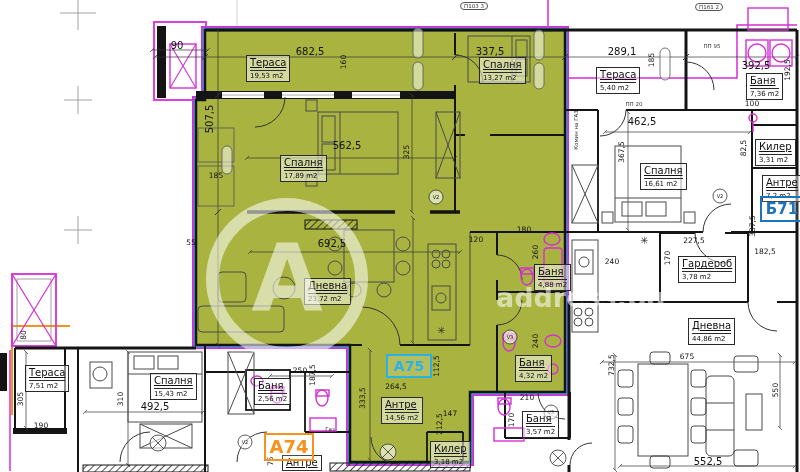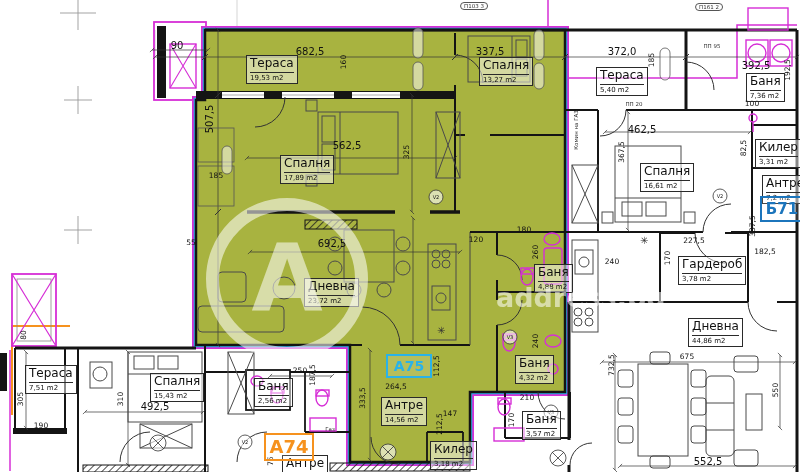--- a/index.html
+++ b/index.html
@@ -7,21 +7,21 @@
   .stage{position:relative;width:800px;height:472px;background:#ffffff;overflow:hidden;
          font-family:"DejaVu Sans",sans-serif;}
   .stage svg{position:absolute;left:0;top:0;}
   .lbl{position:absolute;transform:translate(-50%,-50%);font-size:7.5px;color:#111;
        white-space:nowrap;line-height:1;}
   .lbl.v{transform:translate(-50%,-50%) rotate(-90deg);}
   .lbl.b{font-size:10px;}
   .lbl.v.b{transform:translate(-50%,-50%) rotate(-90deg);}
   .room{position:absolute;border:1px solid #2a2a2a;background:rgba(255,255,255,.5);
         padding:1px 3px;line-height:1.15;z-index:3;}
-  .room .nm{display:block;font-size:12px;color:#111;}
+  .room .nm{display:block;font-size:10px;color:#111;text-decoration:underline;}
   .room .ar{display:block;font-size:7px;color:#111;border-top:1px solid #2a2a2a;margin-top:1px;padding-top:1px;}
   .badge{position:absolute;display:flex;align-items:center;justify-content:center;
          font-weight:bold;border:2px solid;background:rgba(255,255,255,.15);z-index:4;line-height:1;}
   #badge-a75{left:386px;top:354px;width:42px;height:20px;font-size:14px;color:#2ab2e8;border-color:#2ab2e8;}
   #badge-a74{left:264px;top:433px;width:46px;height:24px;font-size:18px;color:#f6921e;border-color:#f6921e;}
   #badge-b71{left:760px;top:196px;width:40px;height:22px;font-size:15px;color:#1c75bc;border-color:#1c75bc;}
   .tag{position:absolute;transform:translate(-50%,-50%);font-size:5.5px;color:#333;white-space:nowrap;z-index:3;}
   .tag.v{transform:translate(-50%,-50%) rotate(-90deg);}
   .tag.oval{border:1px solid #555;border-radius:6px;padding:0 3px;background:rgba(255,255,255,.8);}
   .wm{position:absolute;left:0;top:0;width:800px;height:472px;pointer-events:none;z-index:6;
@@ -360,29 +360,29 @@
     <rect x="222" y="146" width="10" height="28" rx="5"></rect>
   </g>
 </svg>
 
 <div class="txtlayer">
 
   <span class="lbl b" style="left:177px;top:46px">90</span>
   <span class="lbl b" style="left:310px;top:52px">682,5</span>
   <span class="lbl v" style="left:344px;top:62px">160</span>
   <span class="lbl b" style="left:490px;top:52px">337,5</span>
-  <span class="lbl b" style="left:622px;top:52px">372,0</span>
+  <span class="lbl b" style="left:622px;top:52px">289,1</span>
   <span class="lbl v" style="left:652px;top:60px">185</span>
   <span class="lbl b" style="left:756px;top:66px">392,5</span>
   <span class="lbl v" style="left:788px;top:70px">192,5</span>
   <span class="lbl" style="left:752px;top:104px">100</span>
   <span class="lbl v b" style="left:210px;top:119px">507,5</span>
   <span class="lbl b" style="left:347px;top:146px">562,5</span>
   <span class="lbl v" style="left:407px;top:152px">325</span>
-  <span class="lbl b" style="left:642px;top:130px">462,5</span>
+  <span class="lbl b" style="left:642px;top:122px">462,5</span>
   <span class="lbl v" style="left:622px;top:152px">367,5</span>
   <span class="lbl v" style="left:744px;top:148px">82,5</span>
   <span class="lbl" style="left:216px;top:176px">185</span>
   <span class="lbl" style="left:191px;top:243px">55</span>
   <span class="lbl b" style="left:332px;top:244px">692,5</span>
   <span class="lbl" style="left:476px;top:240px">120</span>
   <span class="lbl" style="left:524px;top:230px">180</span>
   <span class="lbl v" style="left:536px;top:252px">260</span>
   <span class="lbl" style="left:612px;top:262px">240</span>
   <span class="lbl" style="left:694px;top:241px">227,5</span>

